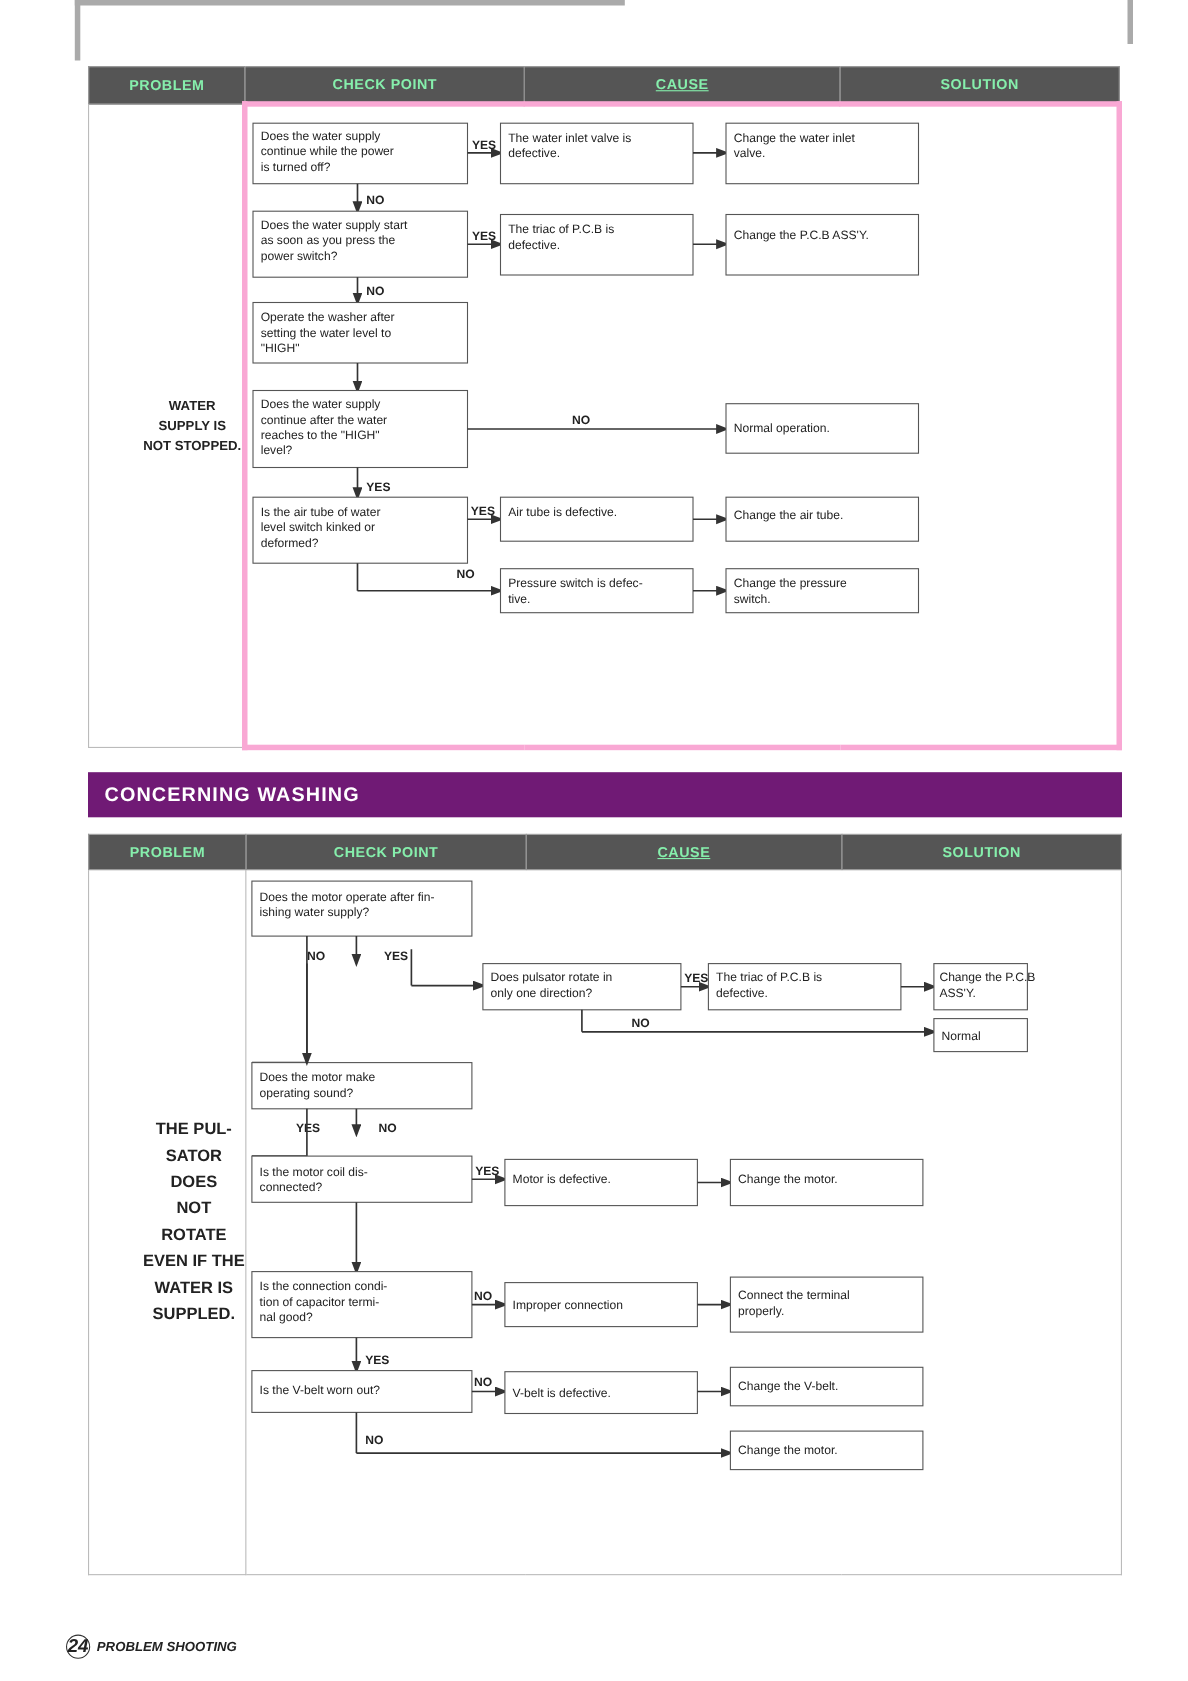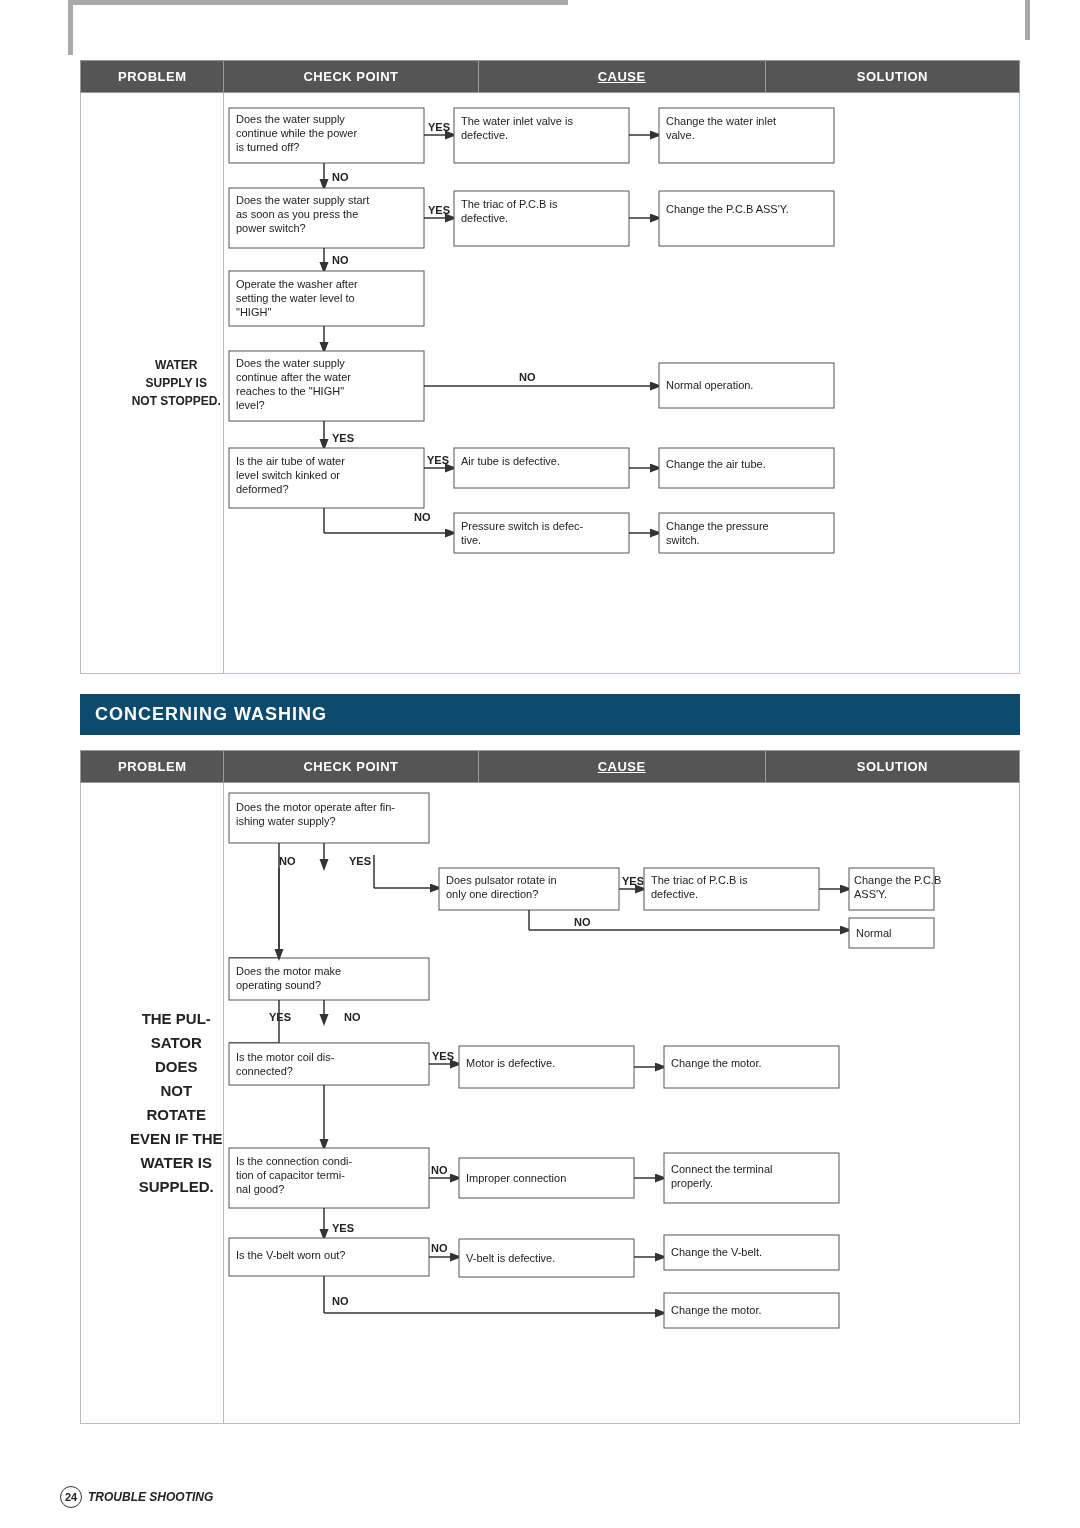--- a/index.html
+++ b/index.html
@@ -19,21 +19,21 @@
 
     
     .flow-table {
       width: 100%;
       border-collapse: collapse;
       margin-bottom: 20px;
     }
 
     .col-header {
       background: #555;
-      color: #ffffff;
+      color: #86efac;
       font-weight: bold;
       font-size: 13px;
       padding: 8px 10px;
       border: 1px solid #999;
       text-align: center;
       letter-spacing: 0.5px;
     }
 
     .col-problem {
       width: 130px;
@@ -50,21 +50,21 @@
     }
 
     .flow-table td {
       border: 1px solid #bbb;
       vertical-align: top;
       padding-left: 48px;
     }
 
     
     .section-header {
-      background: #0c4a6e;
+      background: #701a75;
       color: #fff;
       font-weight: bold;
       font-size: 18px;
       padding: 10px 15px;
       margin: 20px 0 15px 0;
       letter-spacing: 1px;
     }
 
     
     .flow-svg {
@@ -84,21 +84,22 @@
     }
 
     .page-num {
       border: 1.5px solid #333;
       border-radius: 50%;
       width: 22px;
       height: 22px;
       display: inline-flex;
       align-items: center;
       justify-content: center;
-      font-size: 11px;
+      font-size: 17px;
+      font-style: italic;
     }
 
     .footer-text {
       font-style: italic;
       font-size: 12px;
     }
 
     
     .top-bar-v {
       position: absolute;
@@ -149,21 +150,21 @@
         <th class="col-header col-cause">CAUSE</th>
         <th class="col-header col-solution">SOLUTION</th>
       </tr>
     </thead>
     <tbody>
       <tr>
         <td rowspan="10" style="border:1px solid #bbb; text-align:center; vertical-align:middle; font-weight:bold; font-size:12px; line-height:1.5;">
           WATER<br>SUPPLY IS<br>NOT STOPPED.
         </td>
 
-        <td colspan="3" style="padding:0; border:1px solid #f9a8d4;">
+        <td colspan="3" style="padding:0; border:5px solid #f9a8d4;">
           <svg class="flow-svg" width="720" height="580" viewBox="0 0 720 580" xmlns="http://www.w3.org/2000/svg">
 
             <style>
               text { font-family: Arial, sans-serif; font-size: 11px; fill: #222; }
               .bold { font-weight: bold; font-size: 11px; }
               .small { font-size: 10px; }
             </style>
 
             <rect x="5" y="15" width="195" height="55" fill="white" stroke="#555" stroke-width="1"></rect>
             <text x="12" y="30">Does the water supply</text>
@@ -418,14 +419,14 @@
           </svg>
         </td>
       </tr>
     </tbody>
   </table>
 
 </div>
 
 <div class="footer">
   <span class="page-num">24</span>
-  <span class="footer-text">TROUBLE SHOOTING</span>
+  <span class="footer-text">PROBLEM SHOOTING</span>
 </div>
 
 </body></html>

